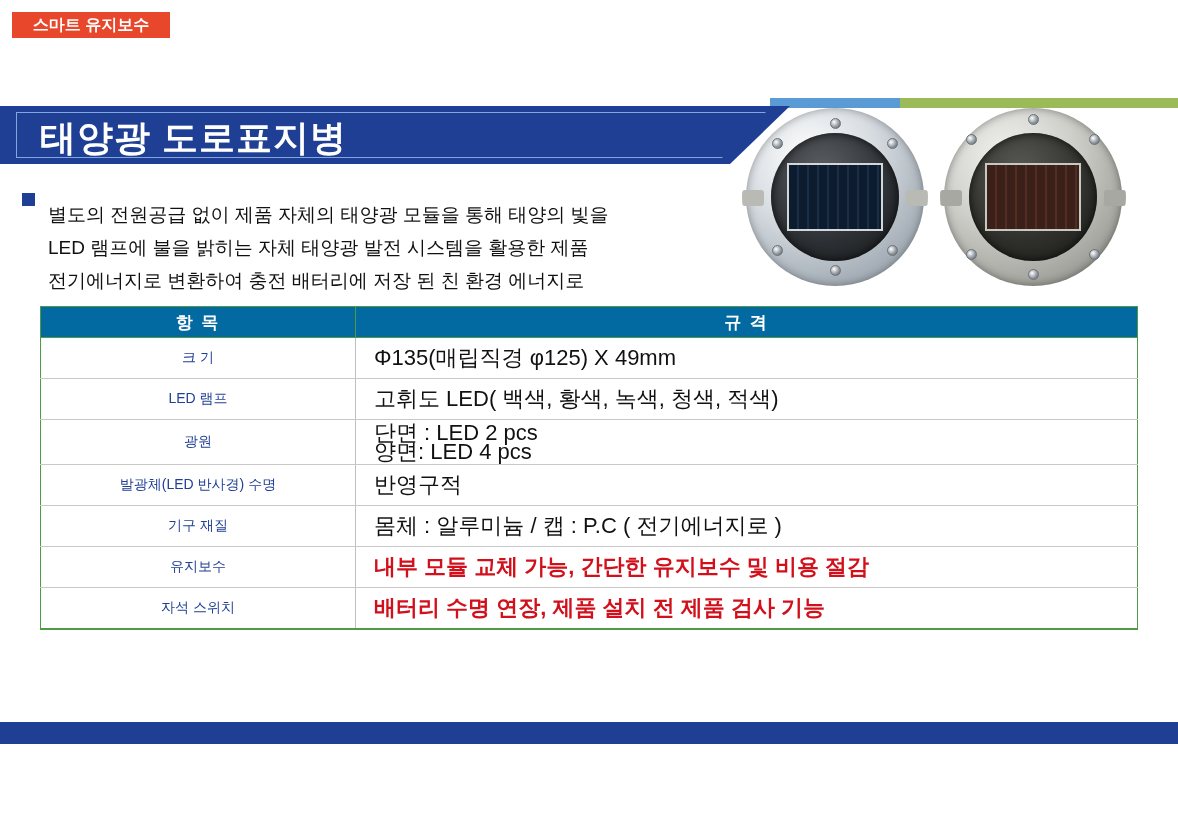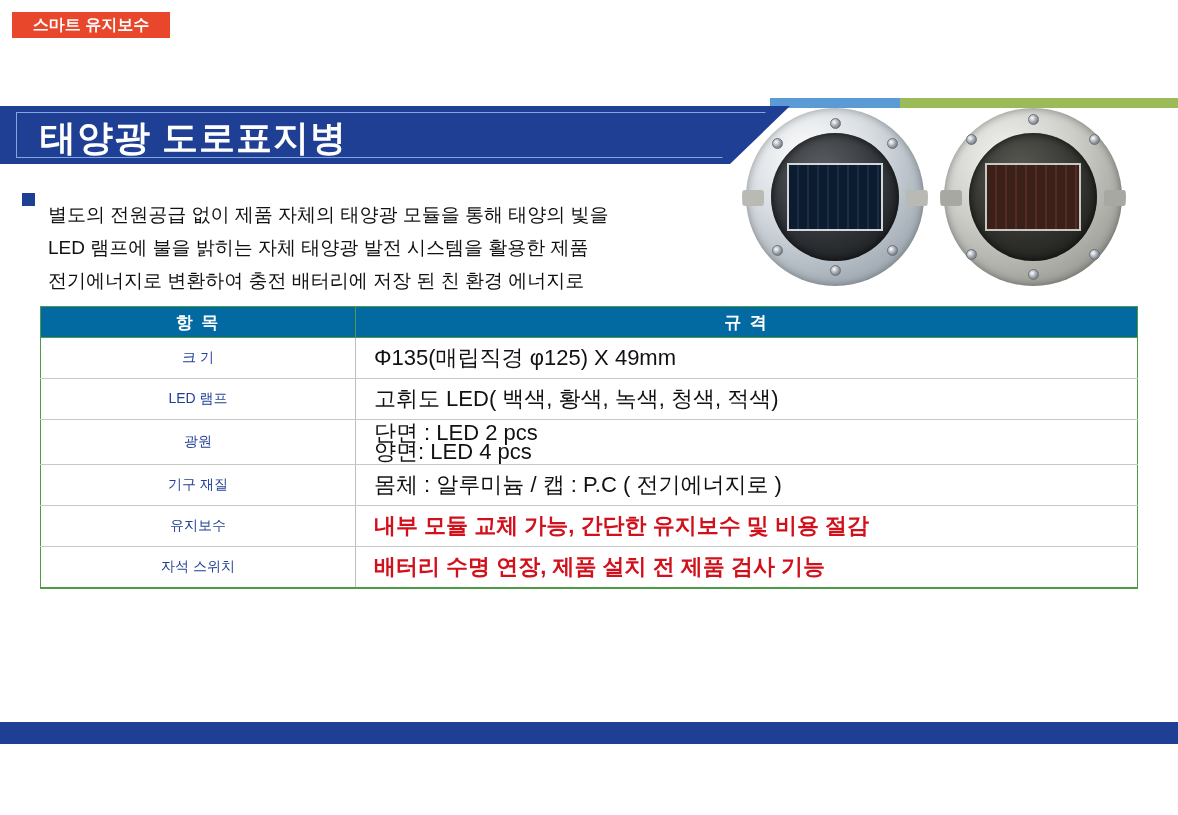--- a/index.html
+++ b/index.html
@@ -344,20 +344,24 @@
     <tr>
       <td class="col-item">LED 램프</td>
       <td class="col-spec">고휘도 LED( 백색, 황색, 녹색, 청색, 적색)</td>
     </tr>
     <tr>
       <td class="col-item">광원</td>
       <td class="col-spec multiline" style="white-space:pre-line;">단면 : LED 2 pcs
 양면: LED 4 pcs</td>
     </tr>
     <tr>
+      <td class="col-item">발광체(LED 반사경) 수명</td>
+      <td class="col-spec">반영구적</td>
+    </tr>
+    <tr>
       <td class="col-item">기구 재질</td>
       <td class="col-spec">몸체 : 알루미늄 / 캡 : P.C  ( 전기에너지로 )</td>
     </tr>
     <tr>
       <td class="col-item">유지보수</td>
       <td class="col-spec red">내부 모듈 교체 가능, 간단한 유지보수 및 비용 절감</td>
     </tr>
     <tr>
       <td class="col-item">자석 스위치</td>
       <td class="col-spec red">배터리 수명 연장, 제품 설치 전 제품 검사 기능</td>

